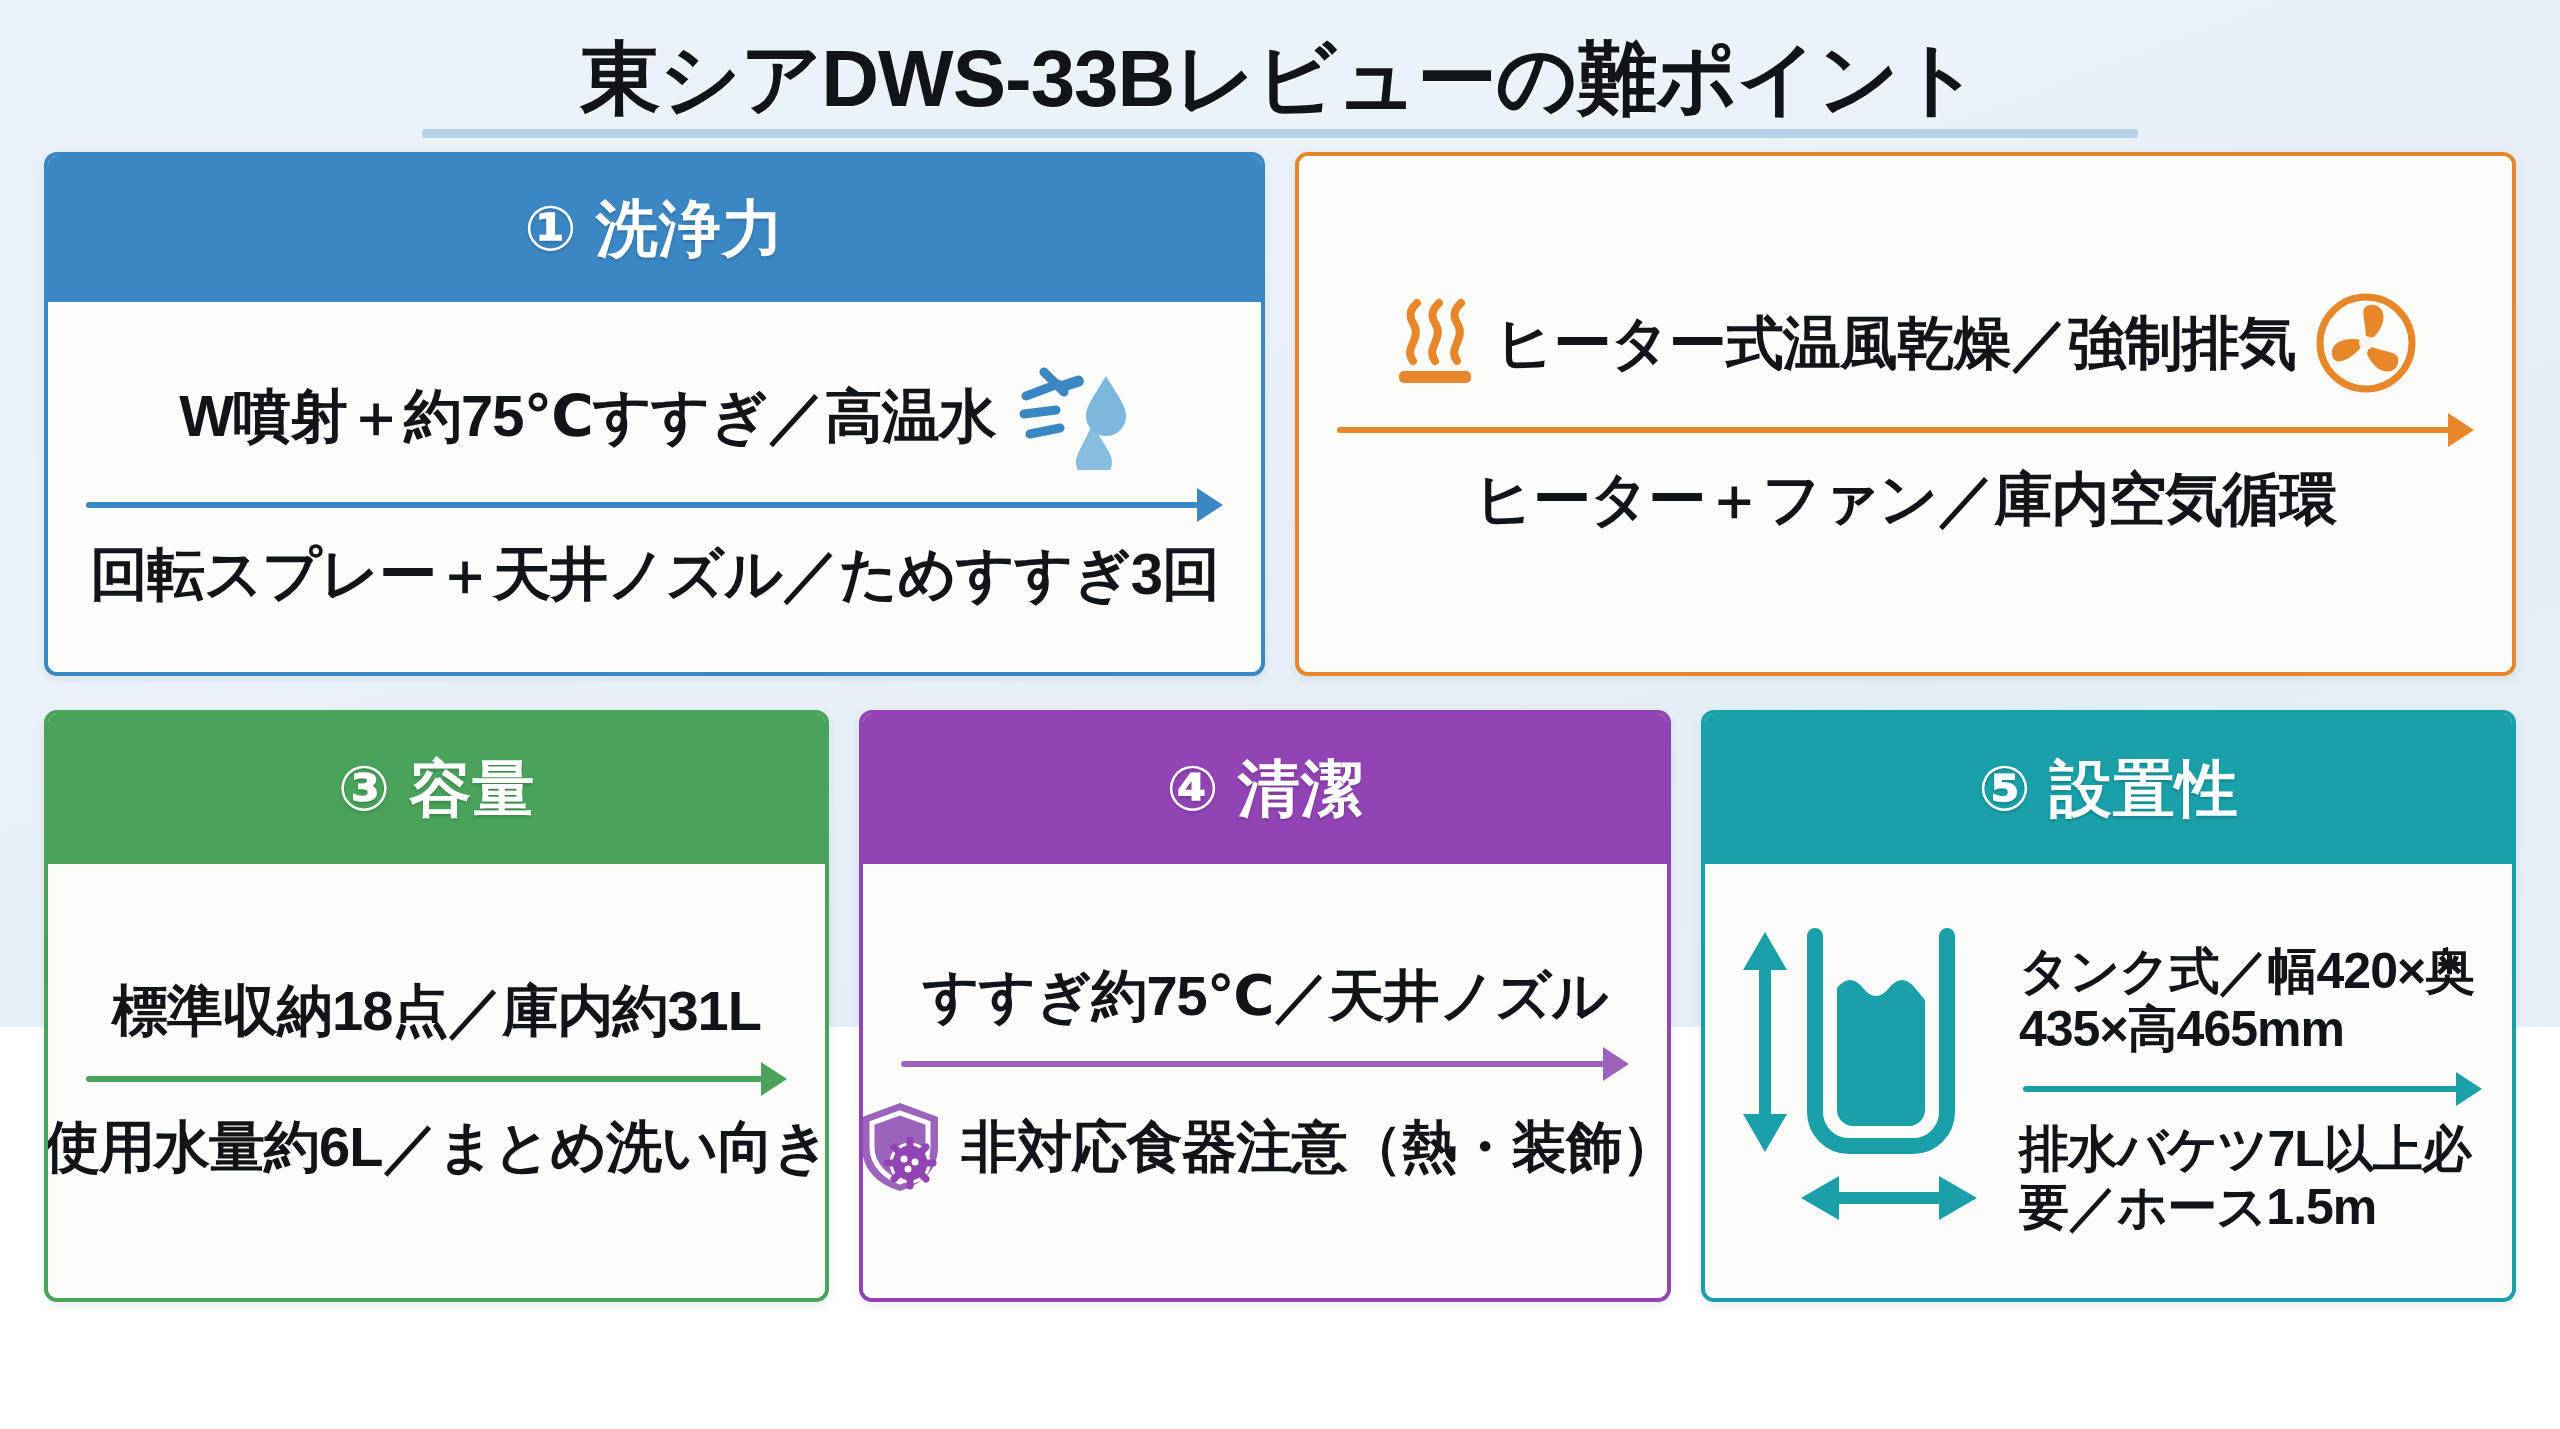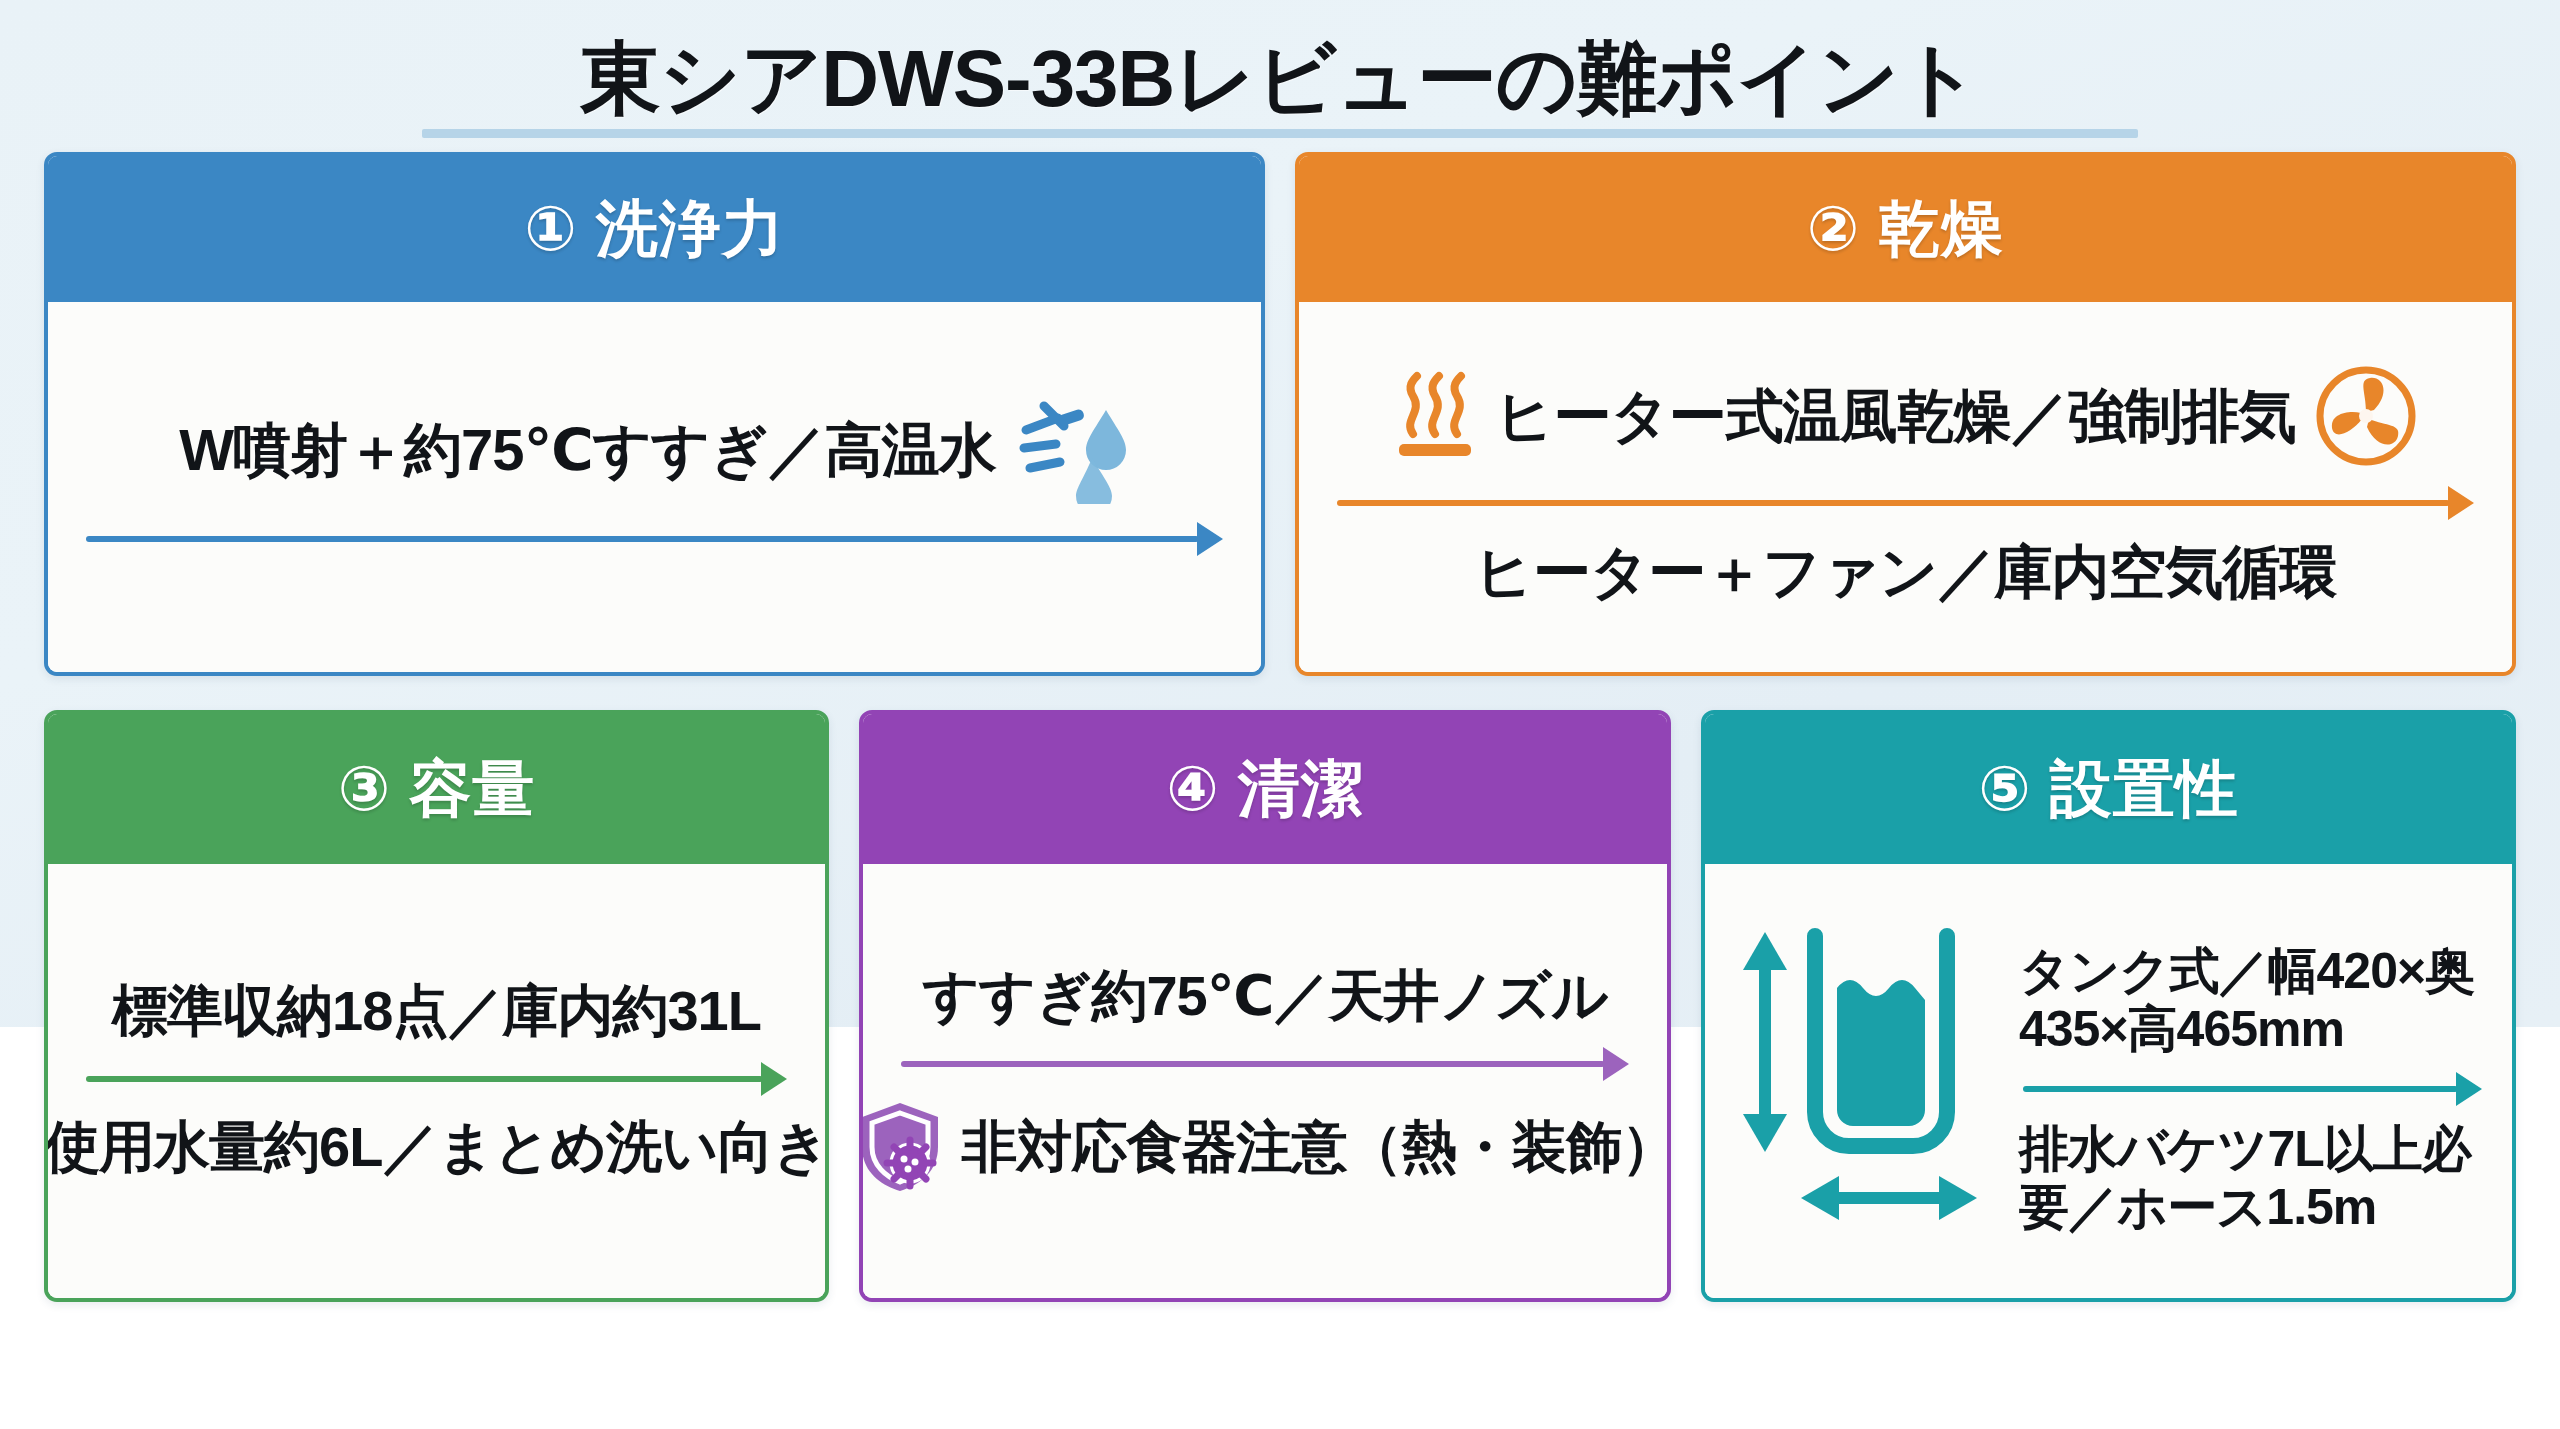--- a/index.html
+++ b/index.html
@@ -203,25 +203,27 @@
               <rect x="44" y="16" width="26" height="11" rx="5" fill="#3b87c4" transform="rotate(-18 57 21)"></rect>
               <path d="M92 14 C104 34 112 44 112 54 a20 20 0 0 1-40 0 c0-10 8-20 20-40z" fill="#7db7dc"></path>
               <path d="M78 62 C90 82 98 92 98 100 a18 18 0 0 1-36 0 c0-8 8-18 16-38z" fill="#7db7dc" opacity=".92"></path>
             </svg>
           </span>
         </div>
         <div class="arrow">
           <span class="shaft"></span>
           <span class="head"></span>
         </div>
+        <div class="line">
+          <span class="line-text">回転スプレー＋天井ノズル／ためすすぎ3回</span>
+        </div>
       </div>
     </div>
 
     <div class="card c2">
-      <div class="card-header">② 乾燥</div>
       <div class="card-body">
         <div class="line">
           <span class="icon">
             <svg width="84" height="96" viewBox="0 0 84 96">
               <g stroke="#e8862a" stroke-width="8" fill="none" stroke-linecap="round">
                 <path d="M20 66 C10 52 30 44 20 28 C14 18 20 12 24 8"></path>
                 <path d="M42 66 C32 52 52 44 42 28 C36 18 42 12 46 8"></path>
                 <path d="M64 66 C54 52 74 44 64 28 C58 18 64 12 68 8"></path>
               </g>
               <rect x="6" y="76" width="72" height="12" rx="5" fill="#e8862a"></rect>

